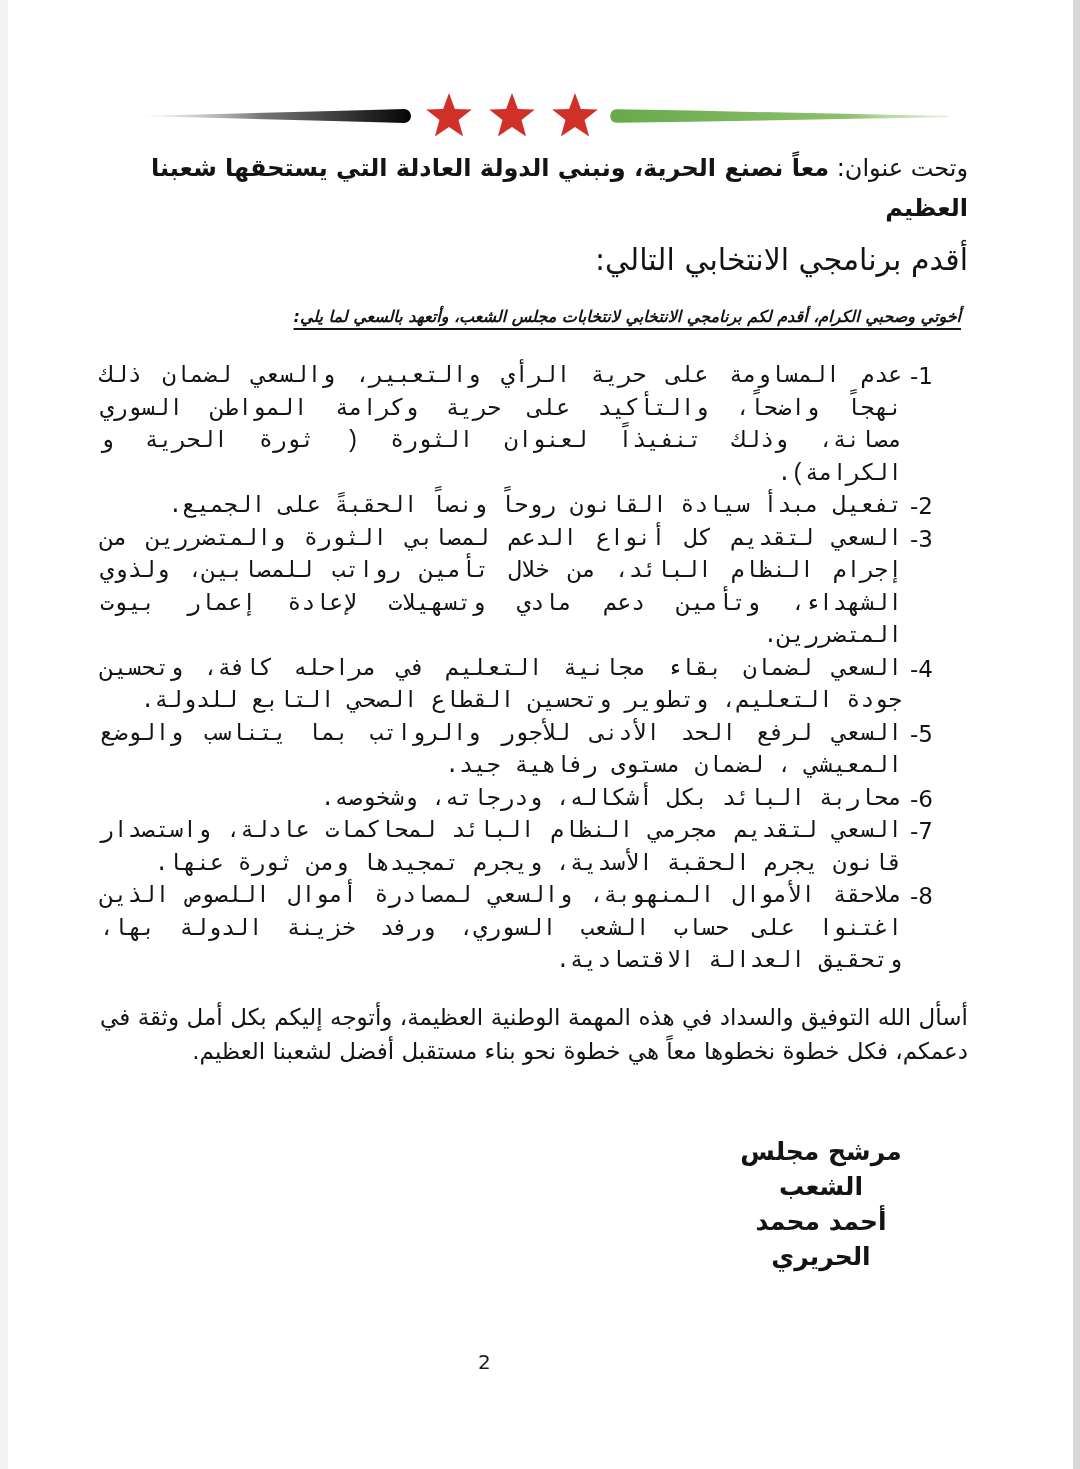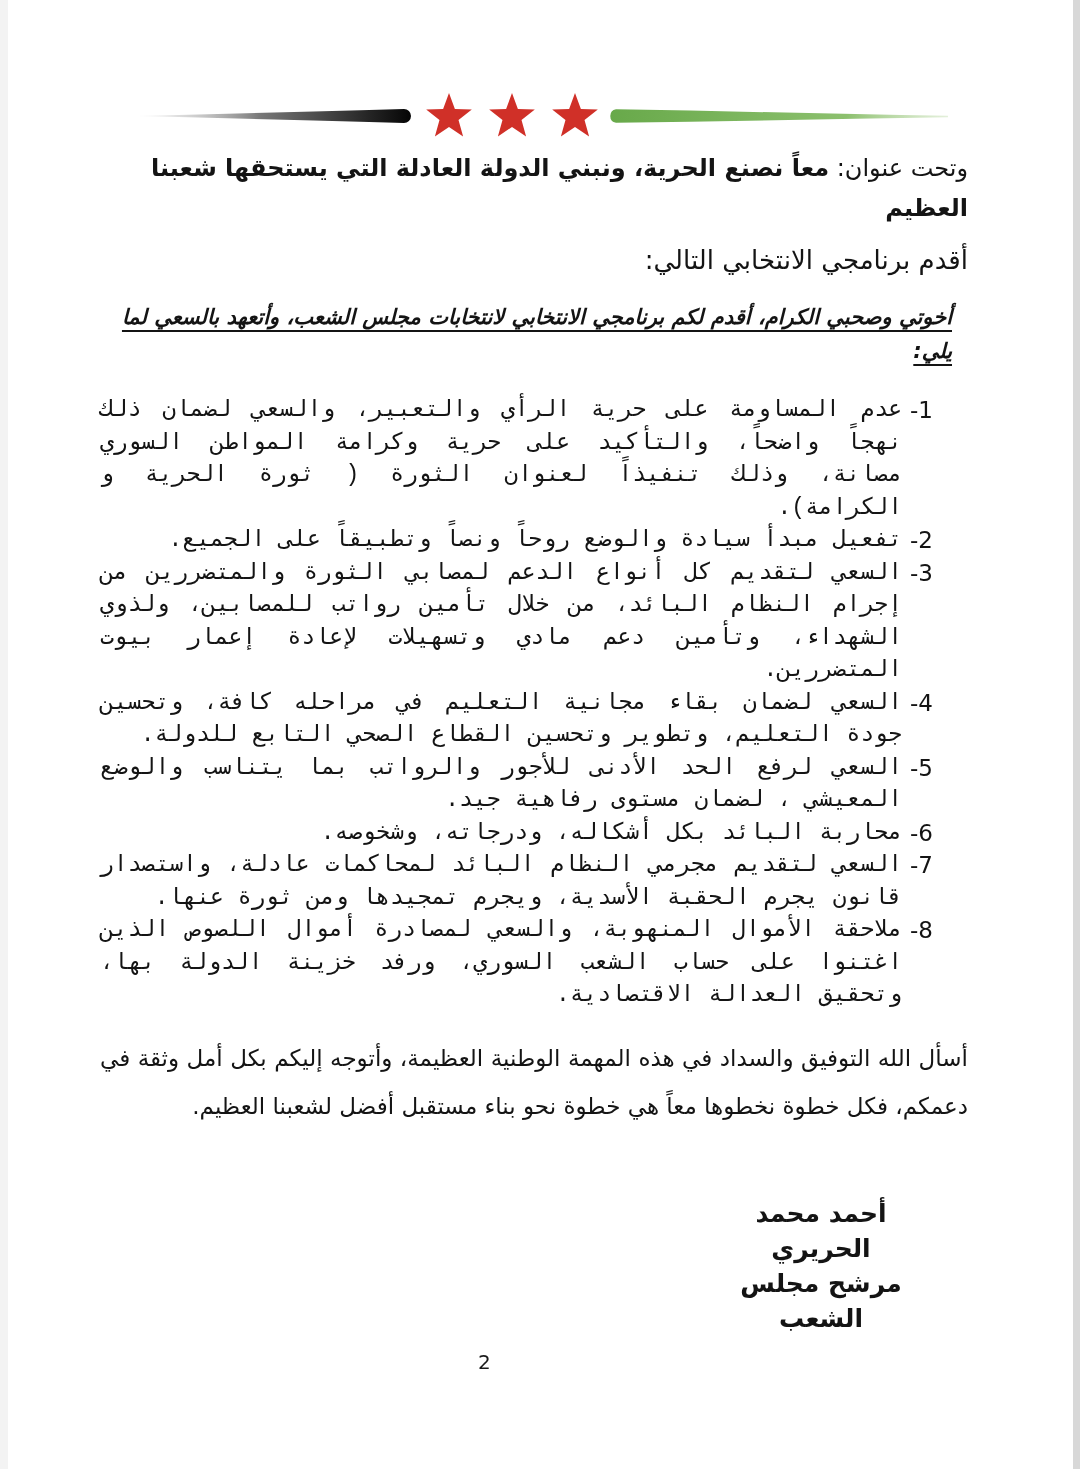--- a/index.html
+++ b/index.html
@@ -25,56 +25,56 @@
     direction:rtl;
   }
   .intro-line{
     font-size:24px;
     line-height:40px;
     text-align:right;
     margin:0 0 14px 0;
   }
   .intro-line .slogan{font-weight:bold;}
   .intro-line2{
-    font-size:26px;
+    font-size:30px;
     line-height:36px;
     text-align:right;
     margin:0 0 22px 0;
   }
   .section-heading{
-    font-size:21px;
+    font-size:16px;
     font-weight:bold;
     font-style:italic;
     line-height:34px;
     text-align:right;
     text-decoration:underline;
     text-decoration-thickness:2px;
     text-underline-offset:6px;
-    margin:0 16px 26px 0;
+    margin:0 7px 26px 0;
   }
   .program-list{margin:0;padding:0 24px 0 0;}
   .program-item{
     display:flex;
     gap:8px;
     font-size:23px;
     line-height:32.5px;
   }
   .item-number{
     flex:0 0 34px;
     text-align:left;
     white-space:nowrap;
   }
   .item-text{
     flex:1;
     text-align:justify;
     font-family:Liberation Mono, monospace;
   }
   .closing{
     font-size:23px;
-    line-height:48px;
+    line-height:34px;
     text-align:justify;
     margin:22px 0 0 0;
   }
   .signature{
     width:230px;
     margin:66px 32px 0 0;
     text-align:center;
     font-size:25px;
     font-weight:bold;
     line-height:35px;
@@ -126,21 +126,21 @@
     <p class="section-heading">أخوتي وصحبي الكرام، أقدم لكم برنامجي الانتخابي لانتخابات مجلس الشعب، وأتعهد بالسعي لما يلي:</p>
 
     <div class="program-list">
 
     <div class="program-item">
         <div class="item-number">1-</div>
         <div class="item-text">عدم المساومة على حرية الرأي والتعبير، والسعي لضمان ذلك نهجاً واضحاً، والتأكيد على حرية وكرامة المواطن السوري مصانة، وذلك تنفيذاً لعنوان الثورة ( ثورة الحرية و الكرامة).</div>
       </div>
         <div class="program-item">
         <div class="item-number">2-</div>
-        <div class="item-text">تفعيل مبدأ سيادة والوضع روحاً ونصاً وتطبيقاً على الجميع.</div>
+        <div class="item-text">تفعيل مبدأ سيادة القانون روحاً ونصاً الحقبةً على الجميع.</div>
       </div>
         <div class="program-item">
         <div class="item-number">3-</div>
         <div class="item-text">السعي لتقديم كل أنواع الدعم لمصابي الثورة والمتضررين من إجرام النظام البائد، من خلال تأمين رواتب للمصابين، ولذوي الشهداء، وتأمين دعم مادي وتسهيلات لإعادة إعمار بيوت المتضررين.</div>
       </div>
         <div class="program-item">
         <div class="item-number">4-</div>
         <div class="item-text">السعي لضمان بقاء مجانية التعليم في مراحله كافة، وتحسين جودة التعليم، وتطوير وتحسين القطاع الصحي التابع للدولة.</div>
       </div>
         <div class="program-item">
@@ -157,21 +157,21 @@
       </div>
         <div class="program-item">
         <div class="item-number">8-</div>
         <div class="item-text">ملاحقة الأموال المنهوبة، والسعي لمصادرة أموال اللصوص الذين اغتنوا على حساب الشعب السوري، ورفد خزينة الدولة بها، وتحقيق العدالة الاقتصادية.</div>
       </div>
       </div>
 
     <p class="closing">أسأل الله التوفيق والسداد في هذه المهمة الوطنية العظيمة، وأتوجه إليكم بكل أمل وثقة في دعمكم، فكل خطوة نخطوها معاً هي خطوة نحو بناء مستقبل أفضل لشعبنا العظيم.</p>
 
     <div class="signature">
+      <div>مرشح مجلس الشعب</div>
       <div>أحمد محمد الحريري</div>
-      <div>مرشح مجلس الشعب</div>
     </div>
 
   </div>
 
   <div class="page-number">2</div>
 
 </div>
 
 </body></html>

